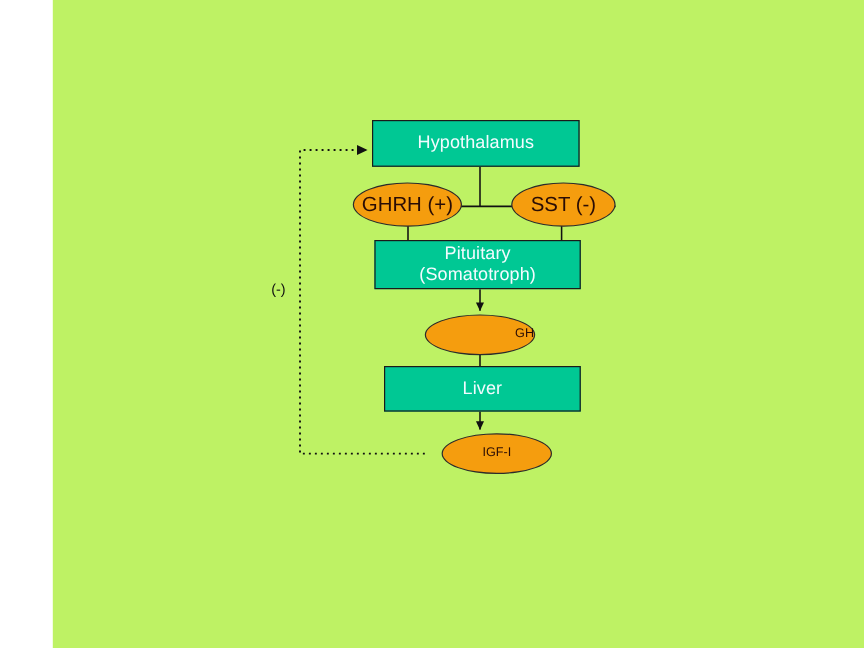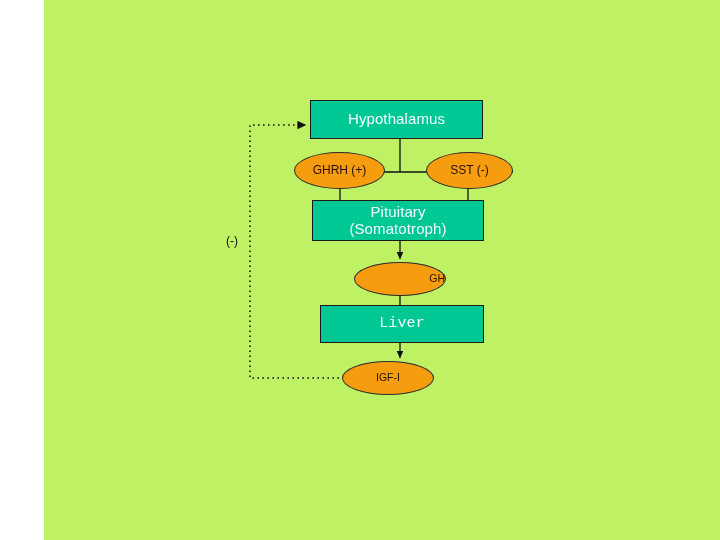--- a/index.html
+++ b/index.html
@@ -46,34 +46,34 @@
     color: #f2fbff;
     font-size: 15px;
     letter-spacing: 0.1px;
   }
 
   .ellipse {
     background: #f59d0e;
     border: 1px solid #2b2b2b;
     border-radius: 50%;
     color: #2a0d05;
-    font-size: 12px;
+    font-size: 17px;
   }
 
   .ellipse.small-label {
     font-size: 10.5px;
   }
 
   #node-hypothalamus { left: 266px; top: 100px; width: 173px; height: 39px; }
   #node-ghrh         { left: 250px; top: 152px; width: 91px;  height: 37px; }
   #node-sst          { left: 382px; top: 152px; width: 87px;  height: 37px; }
   #node-pituitary    { left: 268px; top: 200px; width: 172px; height: 41px; }
   #node-gh           { left: 310px; top: 262px; width: 92px;  height: 34px; justify-content: flex-end; }
-  #node-liver        { left: 276px; top: 305px; width: 164px; height: 38px; font-family: Liberation Mono, monospace; }
-  #node-igf1         { left: 298px; top: 361px; width: 92px;  height: 34px; }
+  #node-liver        { left: 276px; top: 305px; width: 164px; height: 38px; }
+  #node-igf1         { left: 324px; top: 361px; width: 92px;  height: 34px; }
 
   .node-text {
     display: block;
     white-space: pre-line;
   }
 
   #feedback-label {
     position: absolute;
     left: 182px;
     top: 234px;

